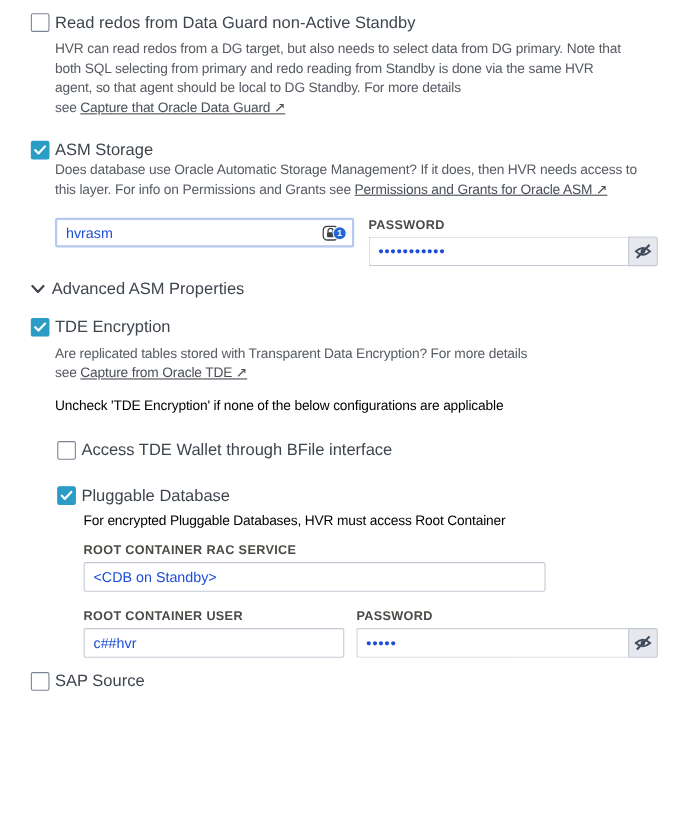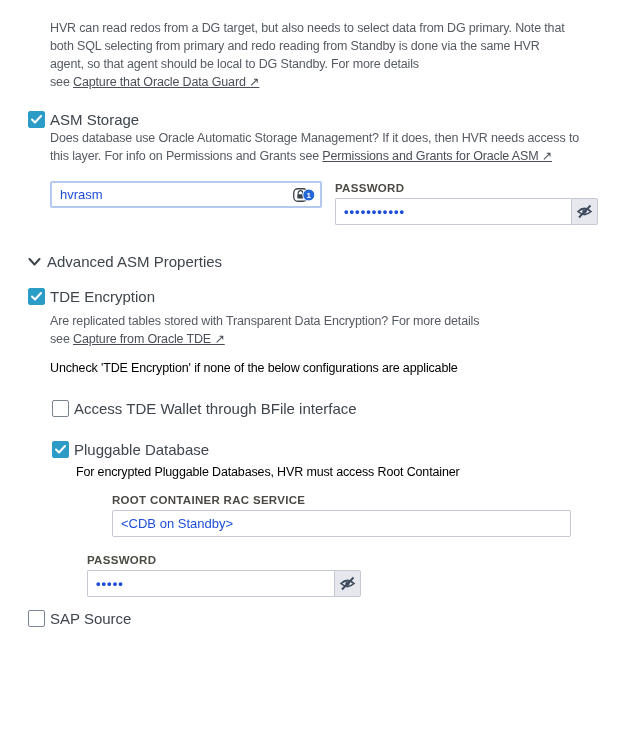--- a/index.html
+++ b/index.html
@@ -28,45 +28,49 @@
   .collapse-row{display:flex;align-items:center;gap:6px;height:17px;cursor:pointer;}
   .collapse-label{font-size:15px;color:#3e454d;}
   .two-col{display:flex;}
   .sub{margin-left:2px;}
   .sub-body{margin-left:24px;}
   
   #sec-read .section-body{margin-top:6px;}
   #sec-asm{margin-top:21px;}
   #sec-asm .desc{margin-top:6px;}
   #asm-fields{margin-top:17px;}
-  #sec-advanced{margin-top:28px;}
+  #sec-advanced{margin-top:12px;}
   #sec-tde{margin-top:18px;}
   #tde-note{margin-top:12px;}
   #wallet-block{margin-top:20px;}
   #wallet-hint{margin-top:4px;}
   #sub-bfile{margin-top:22px;}
   #sub-bfile .sub-body{margin-top:5px;}
   #sub-plug{margin-top:24px;}
   #sub-plug .sub-body{margin-top:5px;}
-  #rac-block{margin-top:12px;margin-left:36px;}
+  #rac-block{margin-top:12px;}
   #root-row{margin-top:16px;}
   #sec-sap{margin-top:13px;}
   
   #asm-user-col{width:272px;}
   #asm-pass-col{width:263px;margin-left:13px;}
   #wallet-field{width:548px;}
-  #rac-field{width:459px;}
+  #rac-field{width:420px;}
   #root-user-col{width:237px;}
   #root-pass-col{width:274px;margin-left:11px;}
   svg{display:block;}
 </style>
 </head>
 <body>
 
 <div id="sec-read">
+  <div class="check-row">
+    <span class="cbx"></span>
+    <span class="check-label">Read redos from Data Guard non-Active Standby</span>
+  </div>
   <div class="section-body">
     <span class="desc">HVR can read redos from a DG target, but also needs to select data from DG primary. Note that
 both SQL selecting from primary and redo reading from Standby is done via the same HVR
 agent, so that agent should be local to DG Standby. For more details
 see&nbsp;</span><a class="inline-link desc">Capture that Oracle Data Guard ↗</a>
   </div>
 </div>
 
 <div id="sec-asm">
   <div class="check-row">
@@ -156,20 +160,24 @@
       </div>
       <div class="sub-body">
         <div class="note">For encrypted Pluggable Databases, HVR must access Root Container</div>
         <div id="rac-block">
           <div class="field-label">ROOT CONTAINER RAC SERVICE</div>
           <div id="rac-field">
             <input class="txt-input" type="text" value="&lt;CDB on Standby&gt;" style="">
           </div>
         </div>
         <div id="root-row" class="two-col">
+          <div id="root-user-col">
+            <div class="field-label">ROOT CONTAINER USER</div>
+            <input class="txt-input" type="text" value="c##hvr" style="">
+          </div>
           <div id="root-pass-col">
             <div class="field-label">PASSWORD</div>
             <div class="pw-group">
               <input class="txt-input" type="text" value="•••••" style="">
               <button class="eye-btn">
                 <svg width="17" height="15" viewBox="0 0 17 15">
                   <path d="M2 7.5 Q8.5 1.5 15 7.5 Q8.5 13.5 2 7.5 Z" fill="none" stroke="#3e4a5c" stroke-width="1.7"></path>
                   <circle cx="8.5" cy="7.5" r="2.1" fill="#3e4a5c"></circle>
                   <line x1="3" y1="13.5" x2="14.5" y2="1.5" stroke="#3e4a5c" stroke-width="1.9"></line>
                 </svg>

